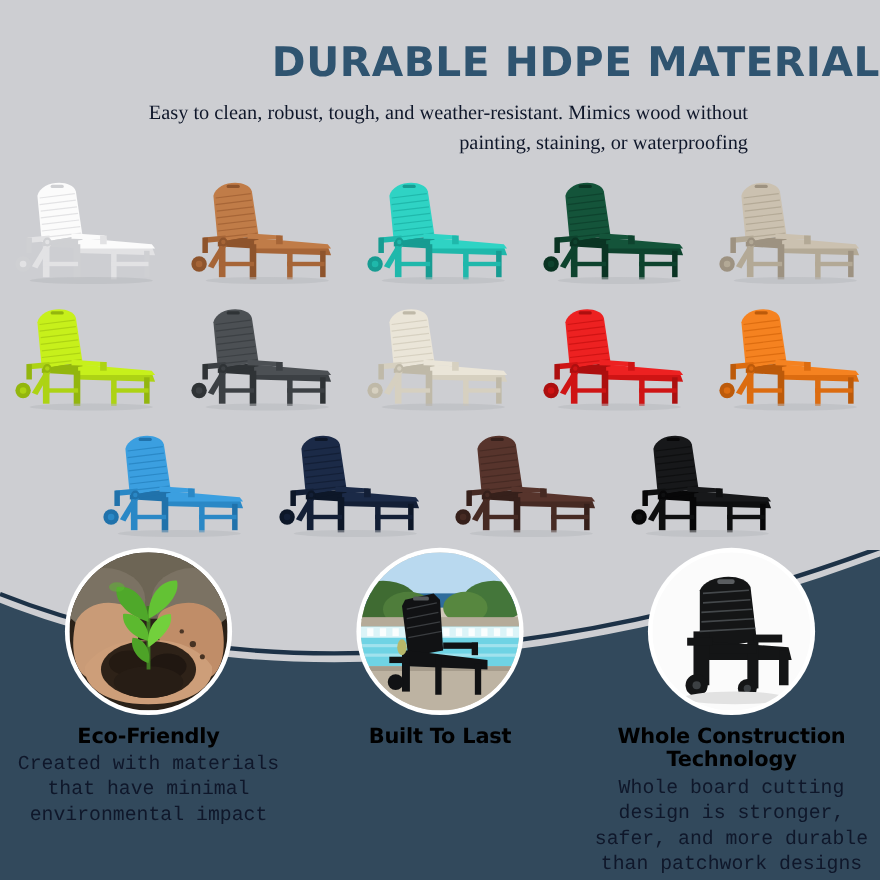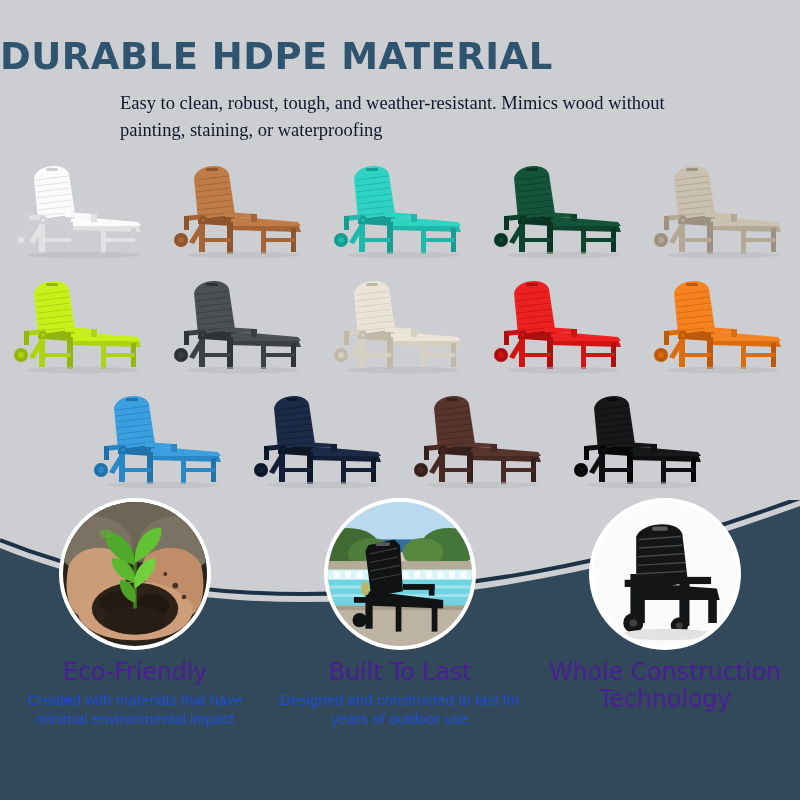--- a/index.html
+++ b/index.html
@@ -23,21 +23,21 @@
     background: #cdced2;
     overflow: hidden;
   }
 
   
   #header {
     position: absolute;
     top: 0; left: 0;
     width: 800px;
     padding-top: 38px;
-    text-align: left;
+    text-align: right;
     z-index: 5;
   }
 
   #title {
     font-family: "DejaVu Sans", sans-serif;
     font-size: 37px;
     font-weight: bold;
     letter-spacing: 0.5px;
     color: #2f5470;
     line-height: 1.05;
@@ -134,33 +134,33 @@
     border-radius: 50%;
     overflow: hidden;
     position: relative;
   }
 
   .circle-inner svg { display: block; width: 100%; height: 100%; }
 
   .feature-title {
     margin-top: 9px;
     font-family: "DejaVu Sans", sans-serif;
-    font-size: 24px;
-    font-weight: normal;
-    color: #4c1d95;
+    font-size: 19px;
+    font-weight: bold;
+    color: #000000;
     line-height: 1.12;
     letter-spacing: -0.2px;
   }
 
   .feature-desc {
     margin-top: 4px;
-    font-family: Liberation Sans, sans-serif;
-    font-size: 15px;
+    font-family: Liberation Mono, monospace;
+    font-size: 18px;
     line-height: 1.28;
-    color: #1d4ed8;
+    color: #0f172a;
     padding: 0 8px;
   }
 </style>
 </head>
 <body>
 
 <div id="page">
 
   <div id="header">
     <div id="title">DURABLE HDPE MATERIAL</div>
@@ -939,21 +939,20 @@
               <line x1="29" y1="42" x2="49" y2="38"></line>
               <line x1="29" y1="48" x2="50" y2="44"></line>
               <line x1="30" y1="54" x2="51" y2="50"></line>
             </g>
             <rect x="33" y="28" width="10" height="2.5" rx="1" fill="#55585b"></rect>
             <ellipse cx="26" cy="60" rx="3" ry="5" fill="#b7b86a"></ellipse>
           </svg>
         </div>
       </div>
       <div class="feature-title">Built To Last</div>
-      <div class="feature-desc">Designed and constructed to last for years of outdoor use</div>
     </div>
 
     <div class="feature f2">
       <div class="circle-wrap">
         <div class="circle-inner">
           <svg viewBox="0 0 100 100" preserveAspectRatio="xMidYMid slice">
             <rect x="0" y="0" width="100" height="100" fill="#fbfbfb"></rect>
             <g fill="#141516">
               <path d="M30,24 C34,14 58,12 62,22 L66,56 L30,62 Z"></path>
               <path d="M30,56 L86,60 L88,68 L32,68 Z"></path>
@@ -974,17 +973,18 @@
               <line x1="30" y1="50" x2="65" y2="48"></line>
             </g>
             <rect x="41" y="17" width="11" height="3" rx="1.4" fill="#5a5d60"></rect>
             <circle cx="28" cy="84" r="2.6" fill="#3c4043"></circle>
             <circle cx="60" cy="86" r="2.3" fill="#3c4043"></circle>
             <ellipse cx="52" cy="92" rx="32" ry="4" fill="#e2e2e2"></ellipse>
           </svg>
         </div>
       </div>
       <div class="feature-title">Whole Construction Technology</div>
+      <div class="feature-desc">Whole board cutting design is stronger, safer, and more durable than patchwork designs</div>
     </div>
 
   </div>
 
 </div>
 
 </body></html>

